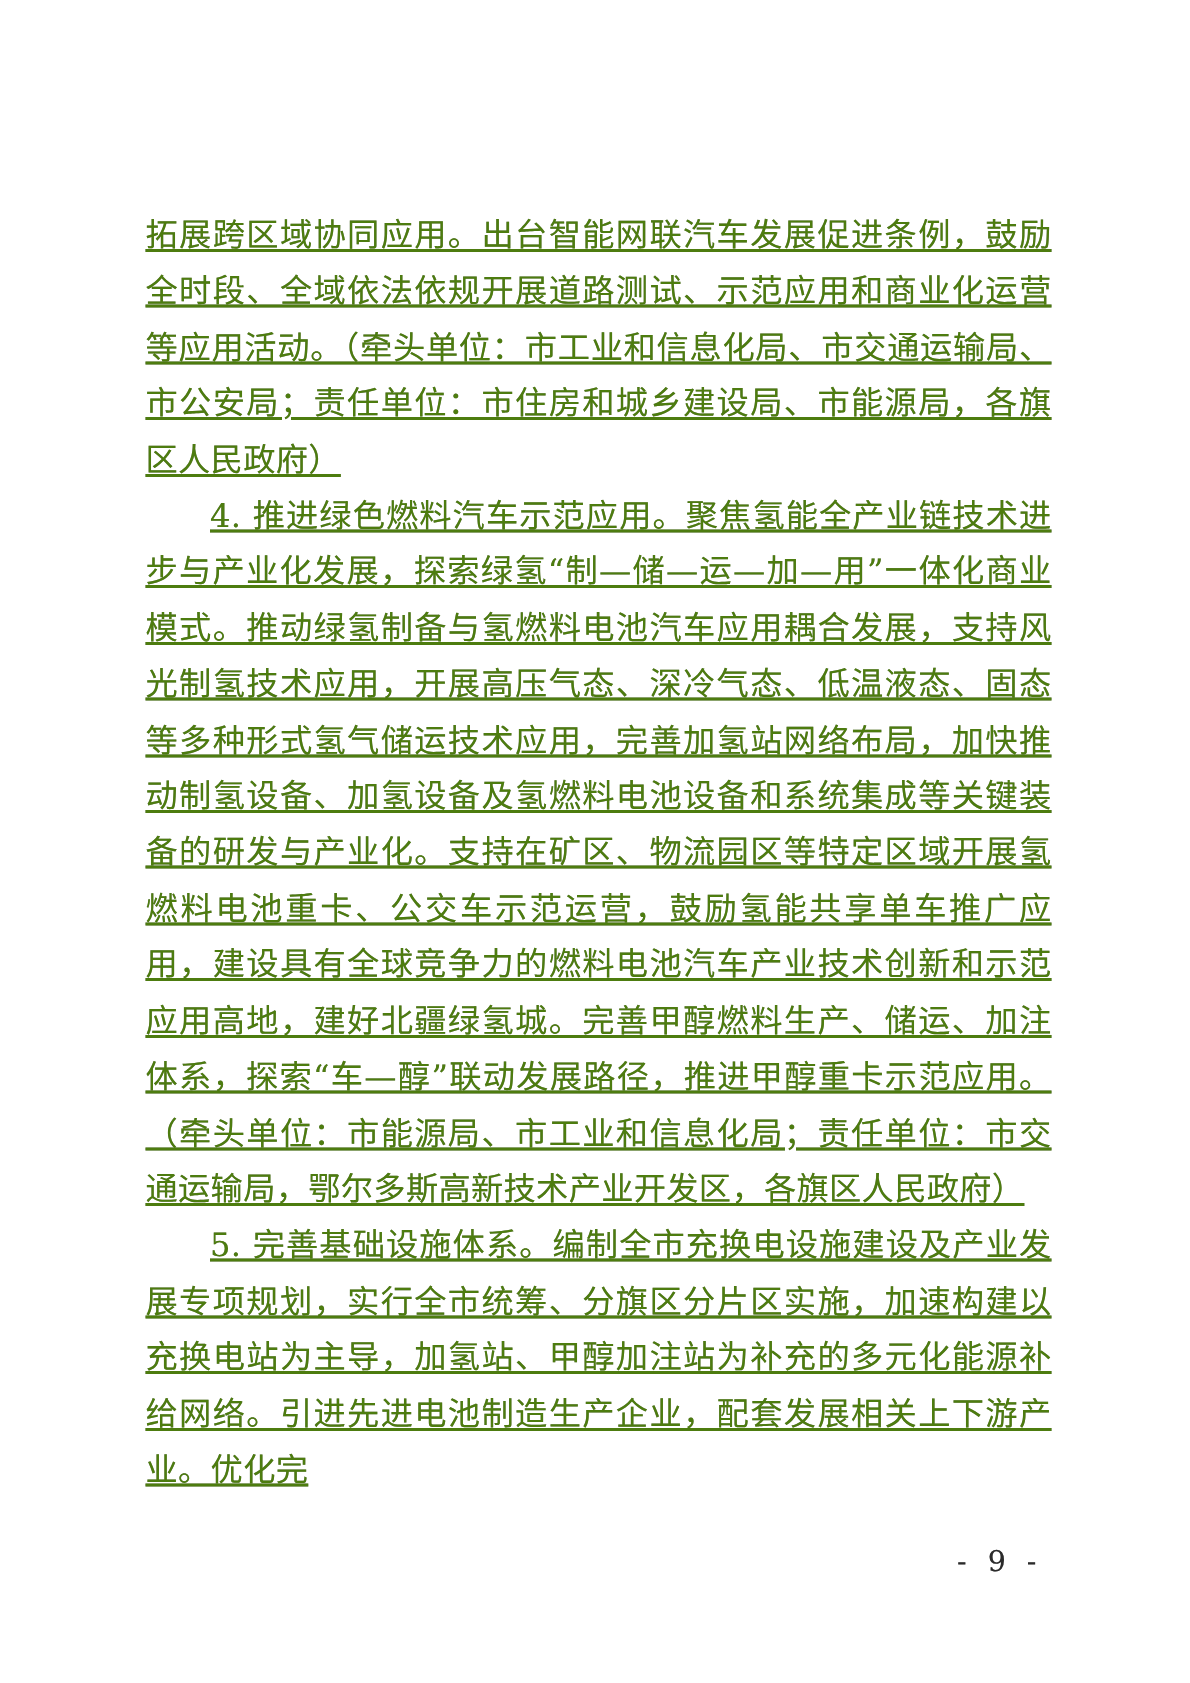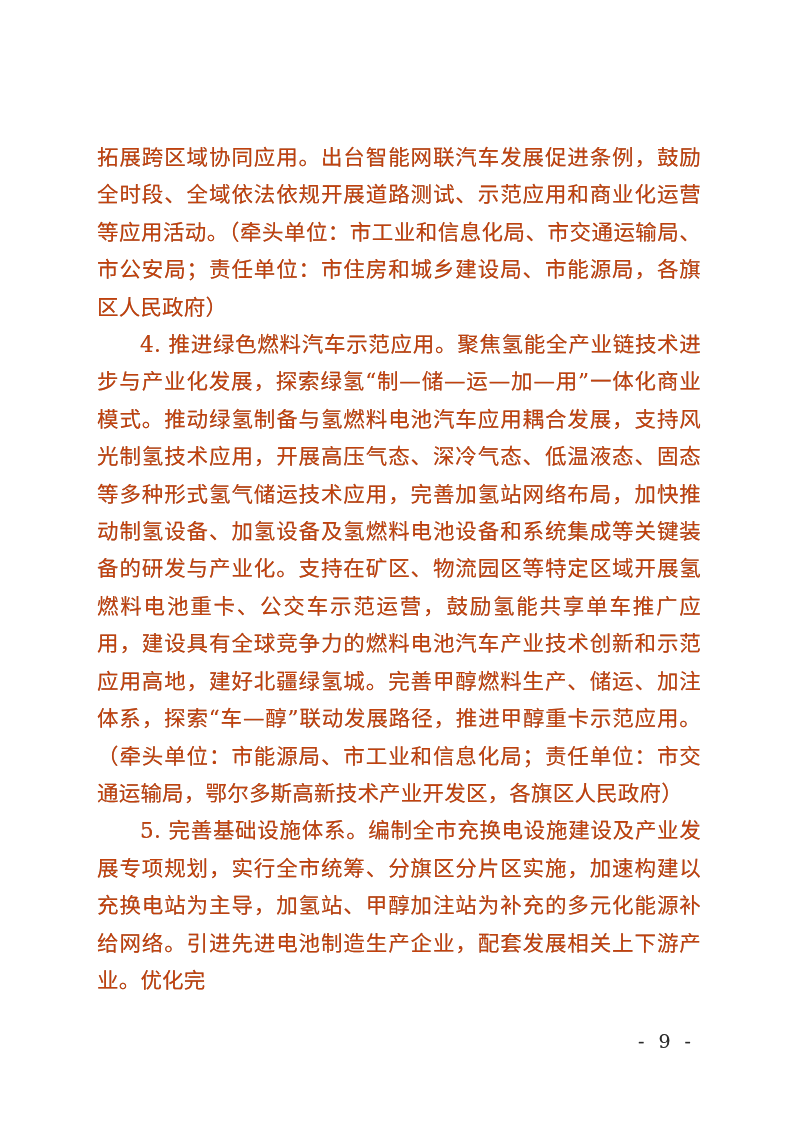--- a/index.html
+++ b/index.html
@@ -23,25 +23,26 @@
     position: absolute;
     left: 97px;
     top: 139px;
     width: 604px;
   }
   .para {
     margin: 0;
     padding: 0;
     font-size: 21.5px;
     line-height: 37.4px;
-    color: #c2410c;
+    color: #4d7c0f;
     text-align: justify;
     letter-spacing: 0.2px;
     
     text-shadow: 0 0 0.4px rgba(60,60,60,0.55);
+    text-decoration: underline;
   }
   .para.indent {
     text-indent: 2em;
   }
   .page-number {
     position: absolute;
     top: 1030px;
     right: 98px;
     font-size: 19px;
     line-height: 22px;

